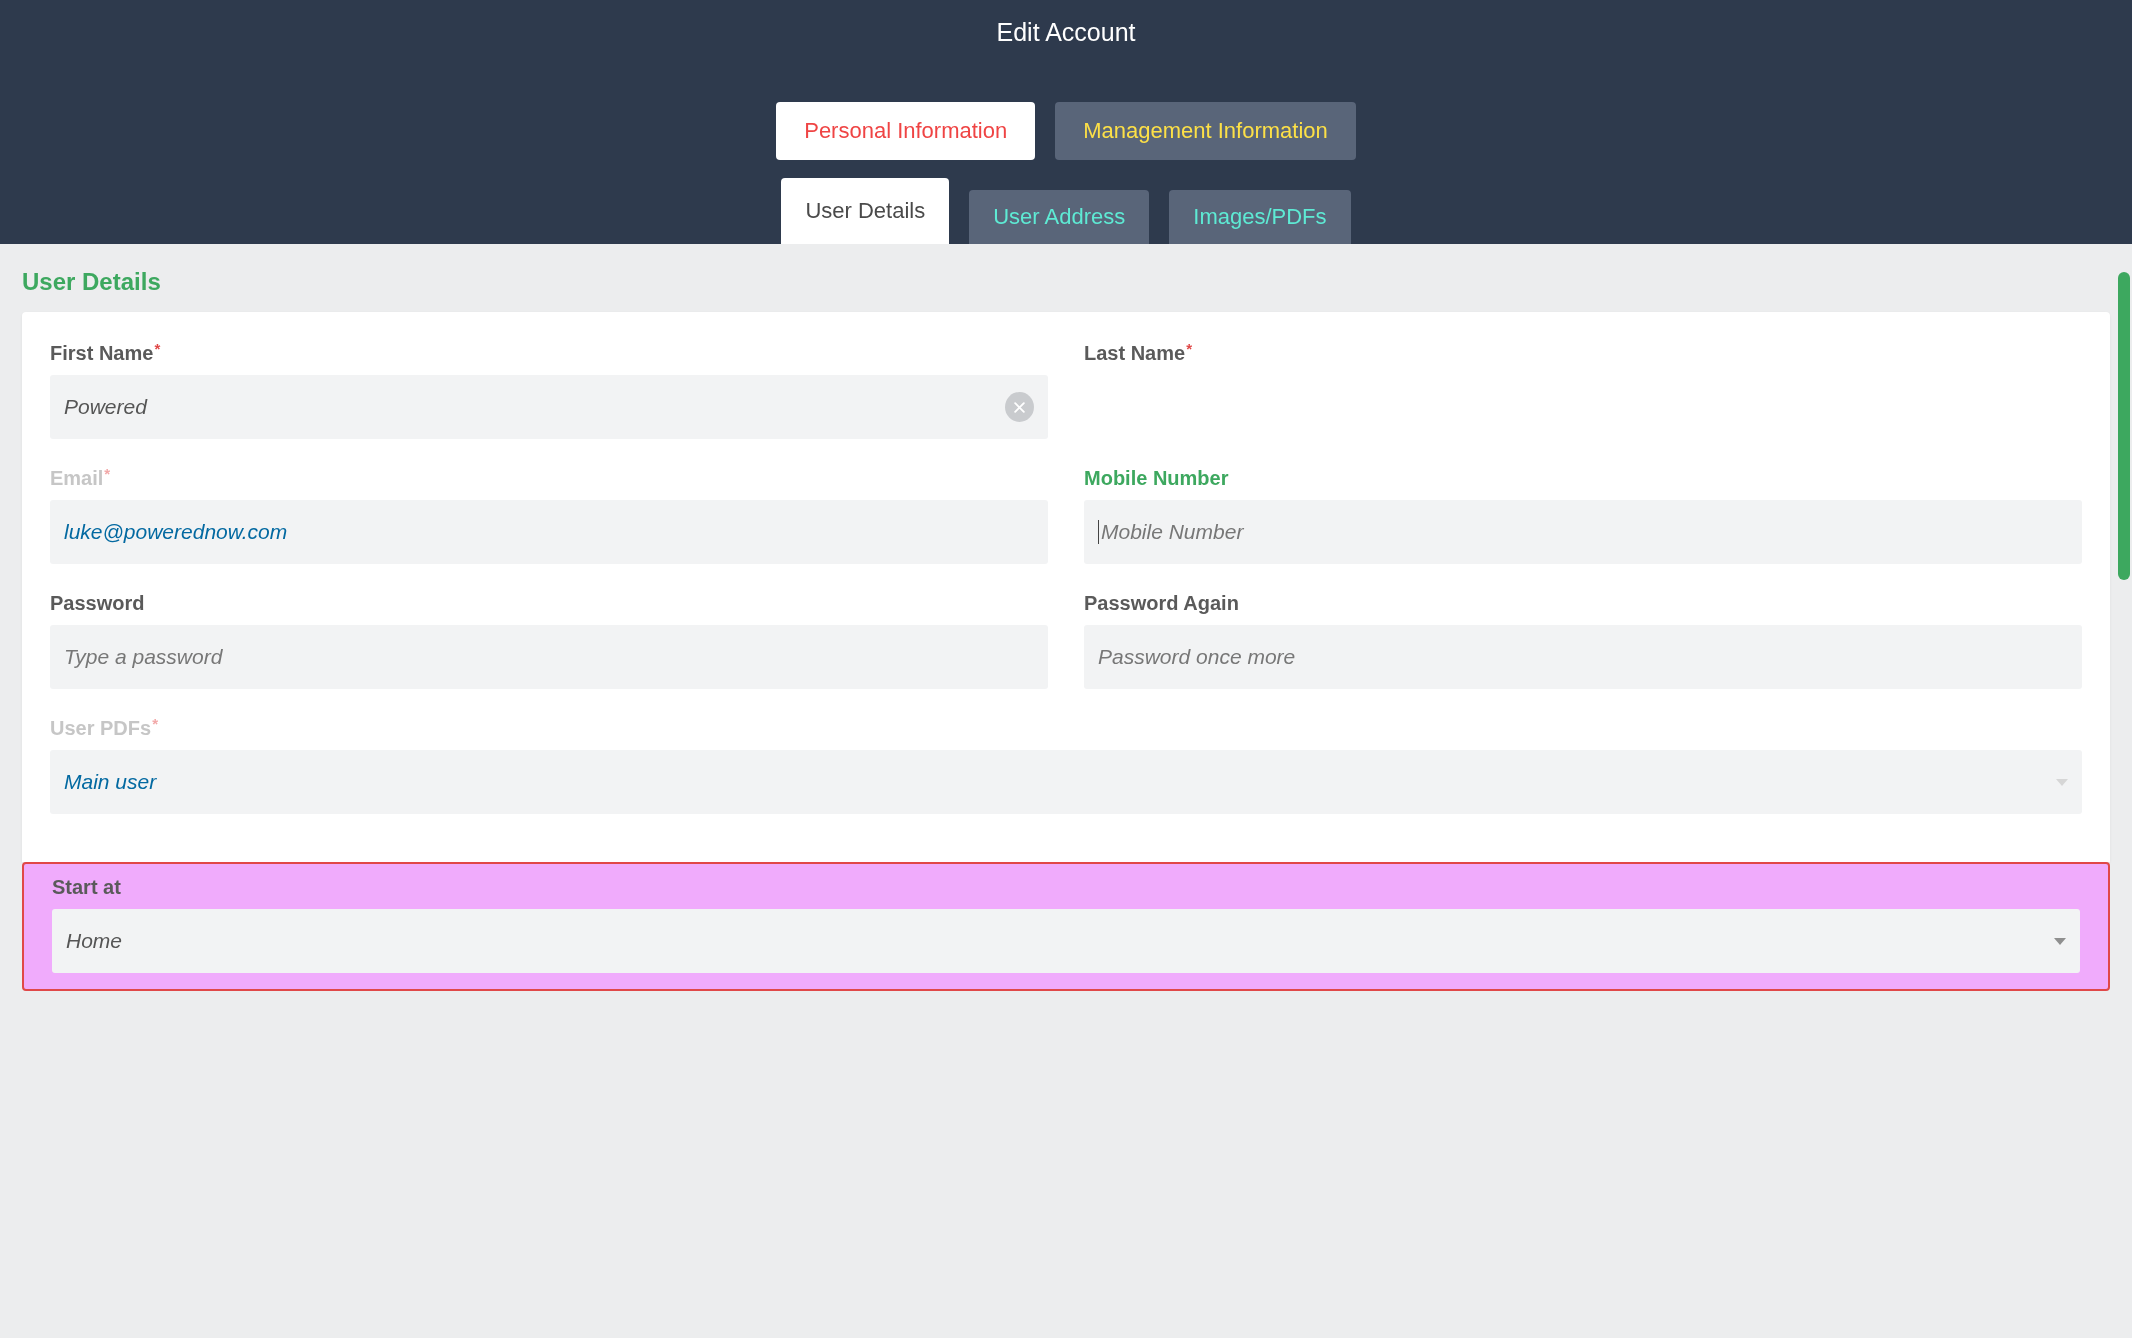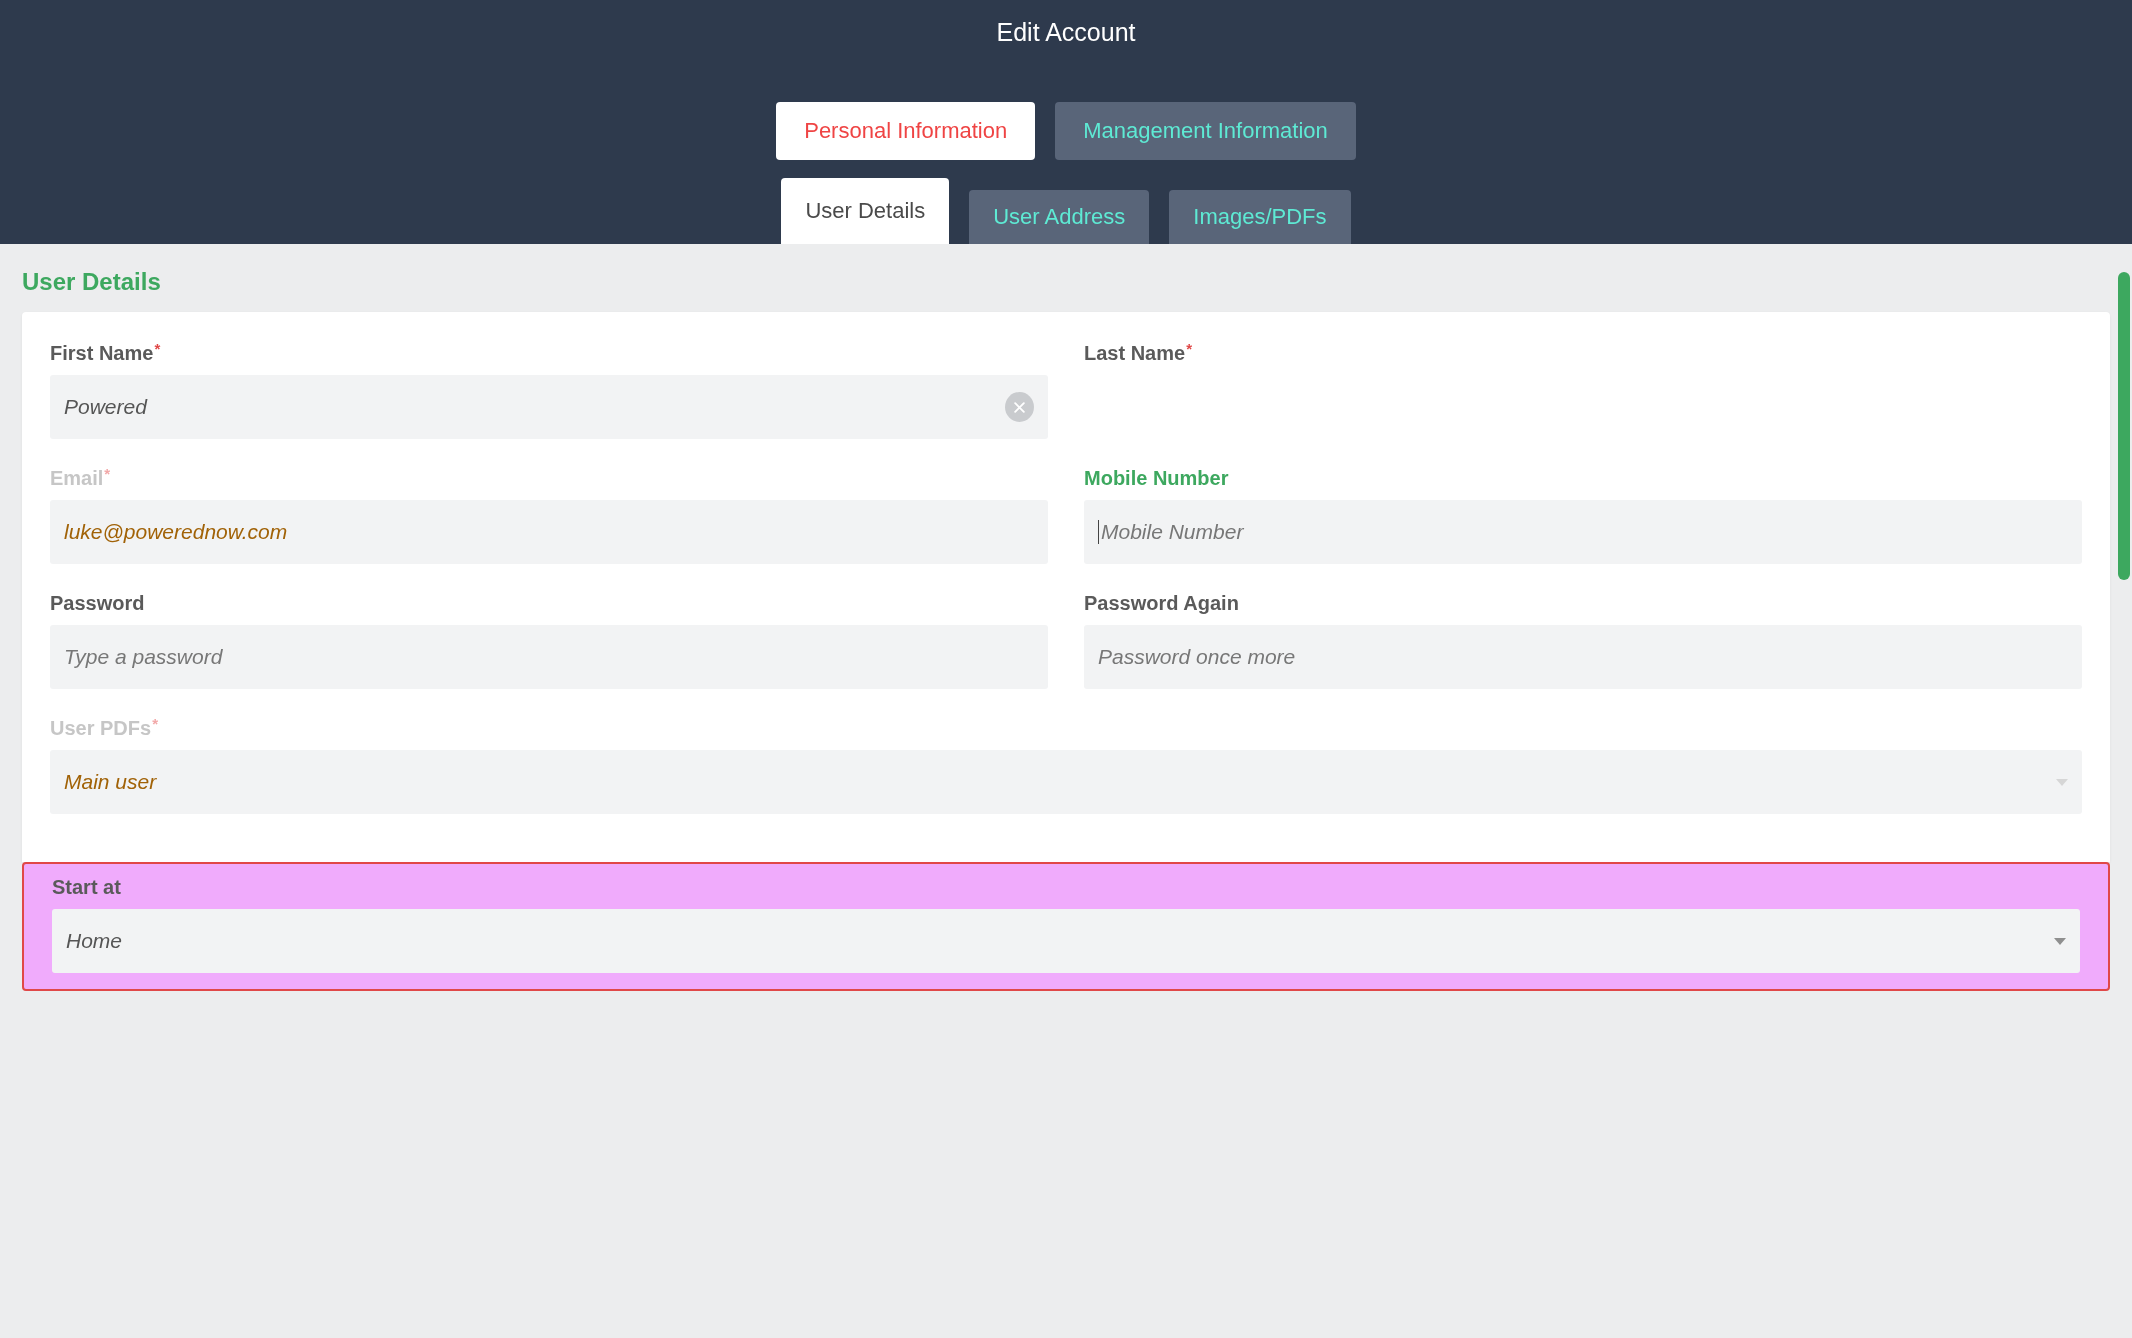--- a/index.html
+++ b/index.html
@@ -35,21 +35,21 @@
       border-radius: 4px;
       cursor: pointer;
       font-family: inherit;
     }
     .tab-btn.active {
       background: #fff;
       color: #ef4444;
     }
     .tab-btn.inactive {
       background: #596579;
-      color: #5eead4;
+      color: #fde047;
     }
     .subtabs-row {
       display: flex;
       justify-content: center;
       gap: 20px;
     }
     .subtab-btn {
       border: none;
       padding: 14px 24px;
       font-size: 22px;
@@ -134,21 +134,21 @@
       color: #555;
       font-family: inherit;
       outline: none;
       font-style: italic;
     }
     .text-input::placeholder {
       color: #777;
       font-style: italic;
     }
     .text-input.disabled {
-      color: #a16207;
+      color: #0369a1;
     }
     .clear-btn {
       width: 30px;
       height: 30px;
       border-radius: 50%;
       background: #c9cbce;
       display: flex;
       align-items: center;
       justify-content: center;
       cursor: pointer;

